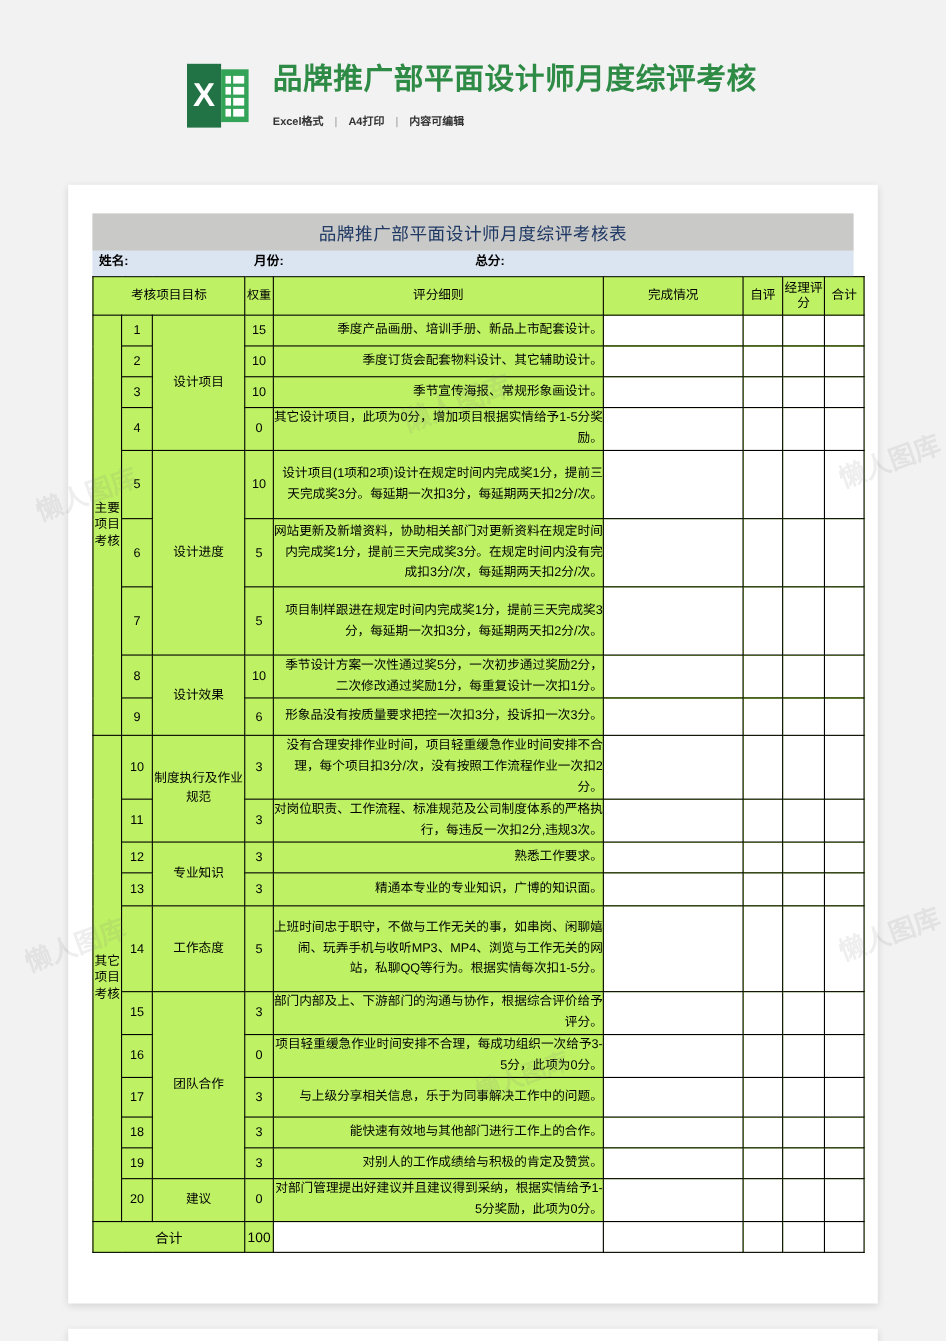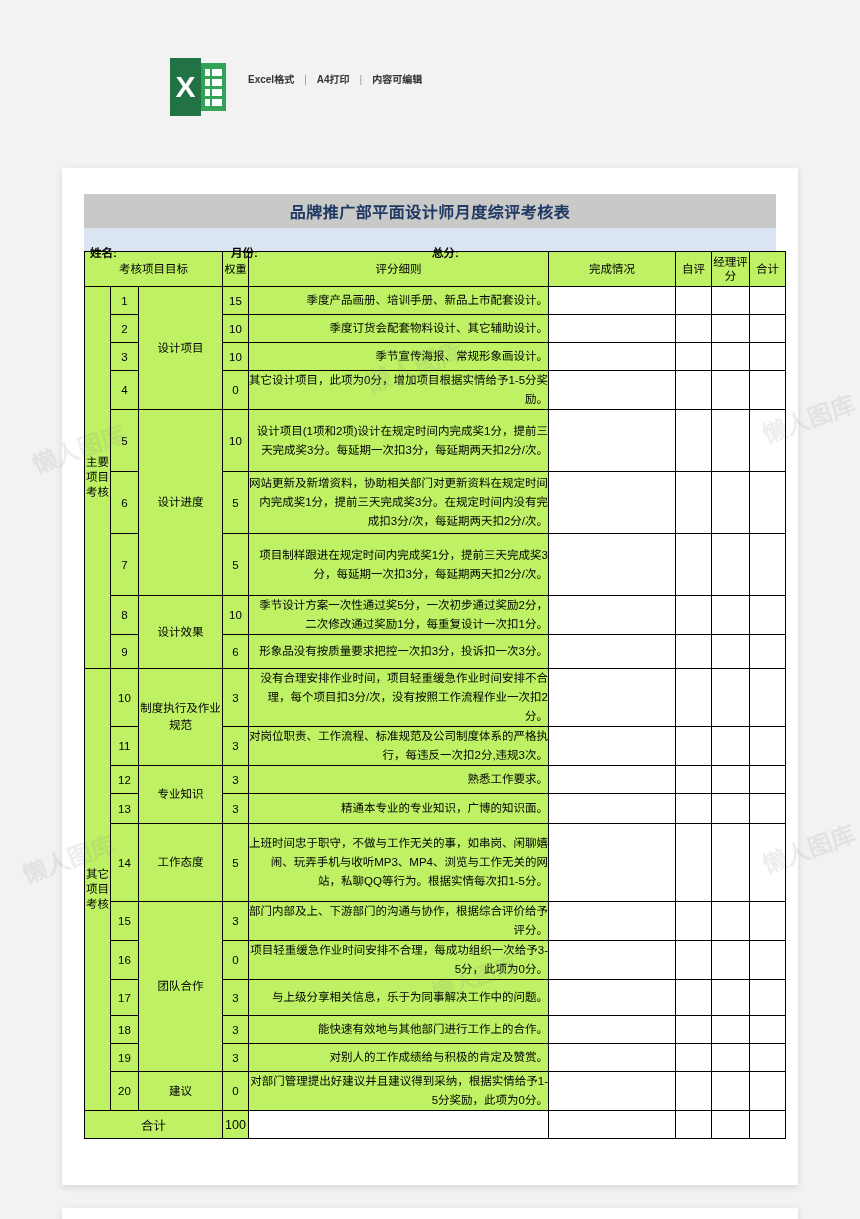--- a/index.html
+++ b/index.html
@@ -124,33 +124,33 @@
   .title-band {
     height: 34px;
     background: #c9c9c7;
     display: flex;
     align-items: center;
     justify-content: center;
   }
   .title-band .t {
     color: #1f3864;
     font-size: 16px;
-    font-weight: bold;
+    font-weight: normal;
     letter-spacing: 0.5px;
   }
 
   
   .info-band {
     height: 23px;
     background: #dbe5f1;
     position: relative;
   }
   .info-band .lbl {
     position: absolute;
-    top: 16px;
+    top: 0;
     font-size: 11.5px;
     font-weight: bold;
     color: #000000;
     white-space: nowrap;
   }
   .info-band .l-name  { left: 6px; }
   .info-band .l-month { left: 147px; }
   .info-band .l-total { left: 348px; }
 
   
@@ -274,20 +274,21 @@
               <i></i>
               <i></i>
               <i></i>
               <i></i>
               <i></i>
               <i></i>
           </div>
         </div>
       </div>
       <div class="hdr-text">
+        <div class="hdr-title">品牌推广部平面设计师月度综评考核</div>
         <div class="hdr-meta">
           <span>Excel格式</span><span class="sep">|</span><span>A4打印</span><span class="sep">|</span><span>内容可编辑</span>
         </div>
       </div>
     </div>
   </div>
 
   <div class="card">
     <div class="sheet">
 

